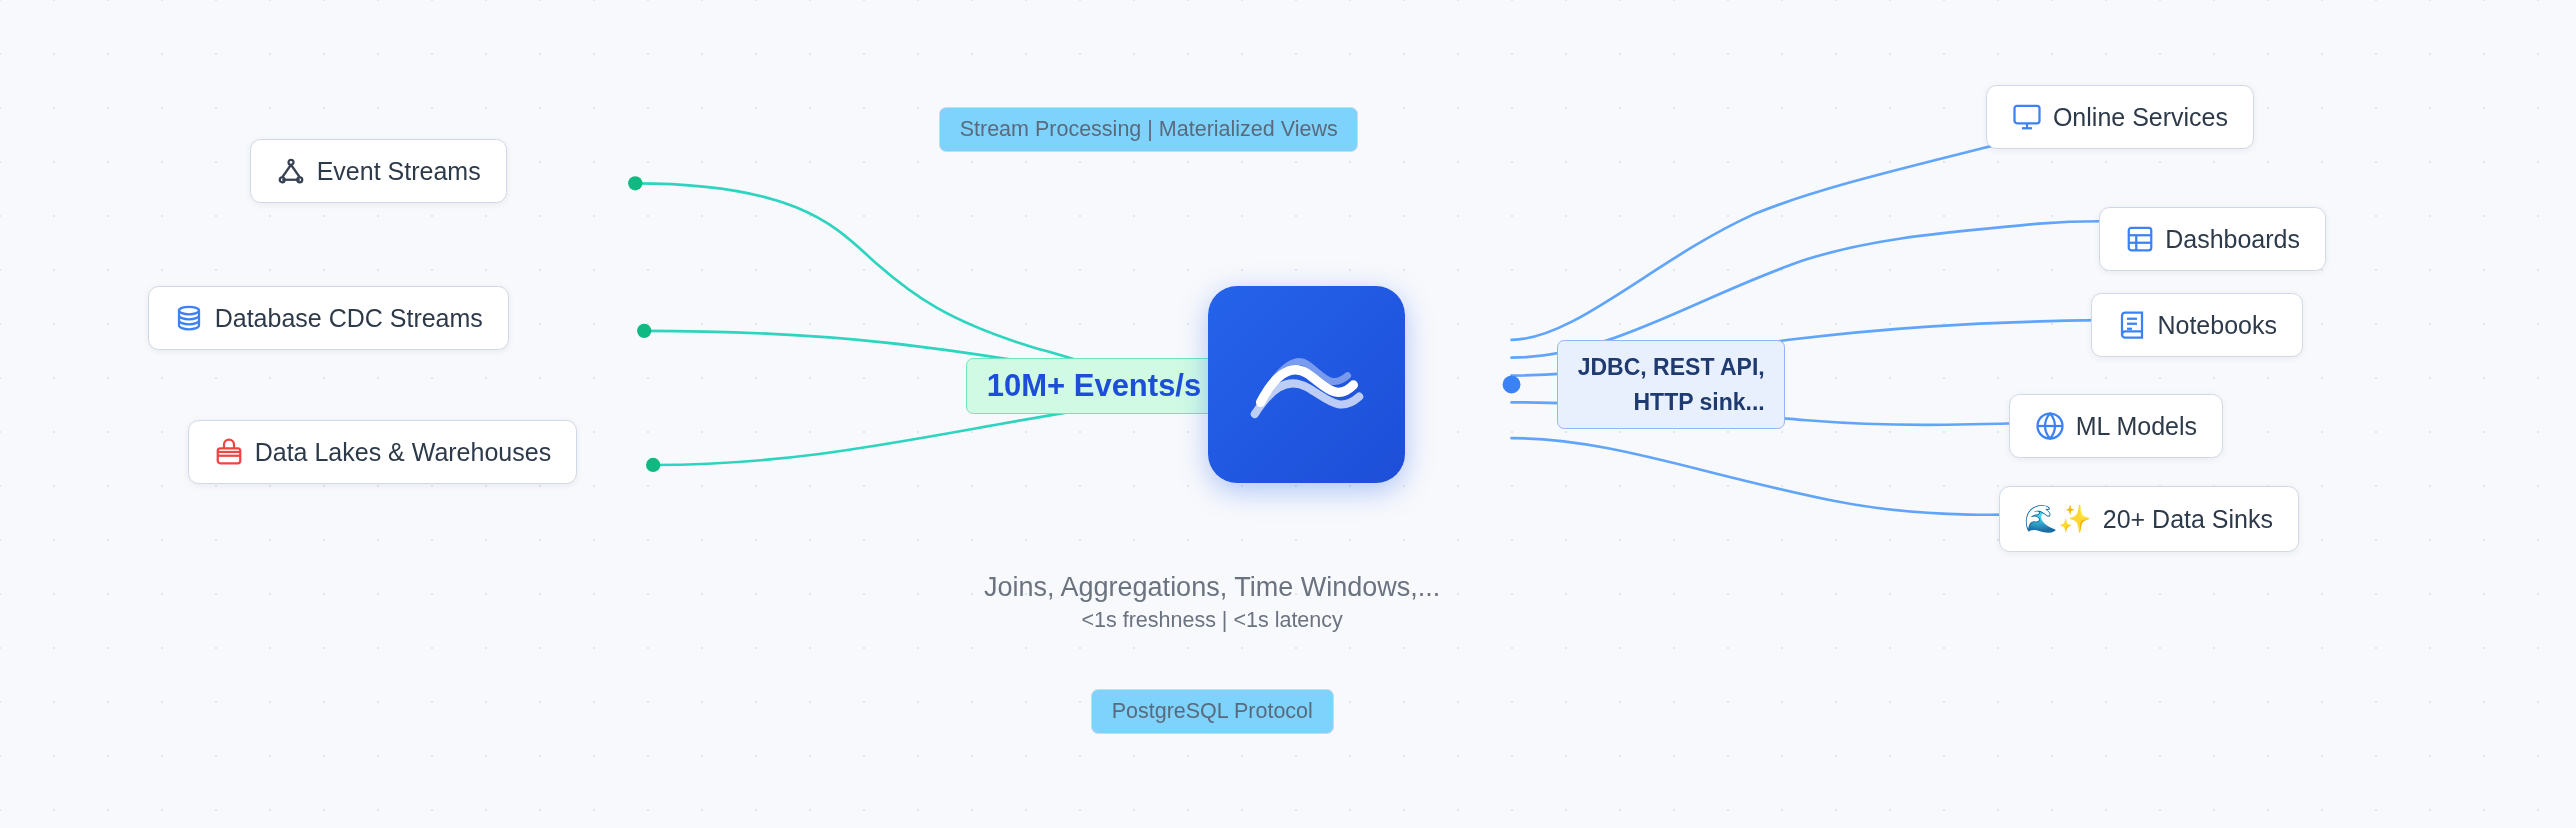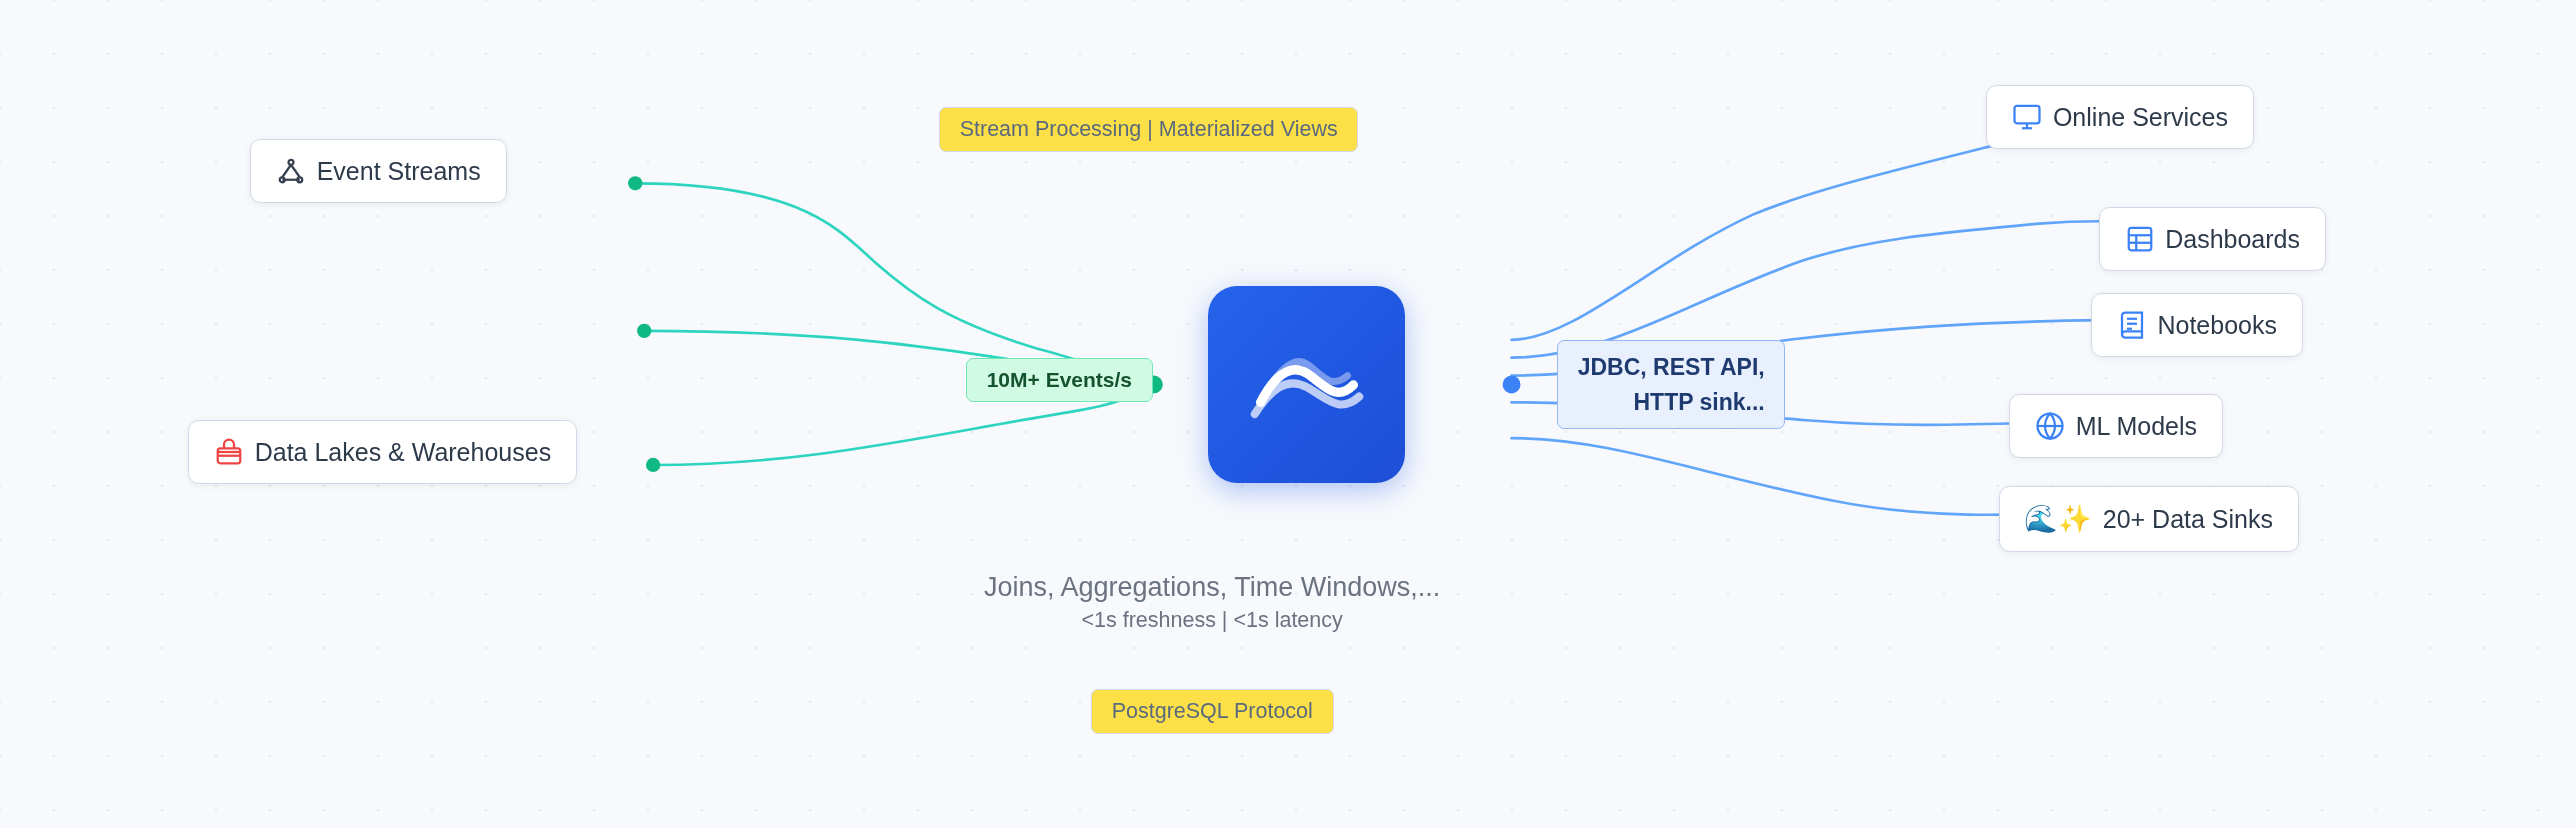--- a/index.html
+++ b/index.html
@@ -69,36 +69,36 @@
     }
 
     .center-node svg {
       width: 116px;
       height: 116px;
     }
 
     
     .label-pill {
       position: absolute;
-      background: #fde047;
+      background: #7dd3fc;
       border: 1.3px solid #d0d8e8;
       border-radius: 7.2px;
       padding: 9px 19.7px;
       font-size: 21.5px;
       color: #5a6a7e;
       z-index: 10;
       white-space: nowrap;
     }
 
     .label-pill.green-pill {
       background: #d1fae5;
       border-color: #6ee7b7;
-      color: #14532d;
+      color: #1d4ed8;
       font-weight: 600;
-      font-size: 21px;
+      font-size: 31px;
     }
 
     .label-pill.right-pill {
       background: #e8f0fe;
       border-color: #93b4f5;
       color: #1e3a6e;
       font-size: 23px;
       font-weight: 600;
       text-align: center;
       line-height: 1.4;
@@ -171,20 +171,31 @@
         <circle cx="5" cy="19" r="2"></circle>
         <circle cx="19" cy="19" r="2"></circle>
         <line x1="12" y1="7" x2="5" y2="17"></line>
         <line x1="12" y1="7" x2="19" y2="17"></line>
         <line x1="5" y1="19" x2="19" y2="19"></line>
       </svg>
     </span>
     <span>Event Streams</span>
   </div>
 
+  <div class="node-box" style="left: 148px; top: 286px;">
+    <span class="icon icon-db">
+      <svg width="30" height="30" viewBox="0 0 24 24" fill="none" stroke="#3b82f6" stroke-width="1.8">
+        <ellipse cx="12" cy="6" rx="8" ry="3"></ellipse>
+        <path d="M4 6v4c0 1.66 3.58 3 8 3s8-1.34 8-3V6"></path>
+        <path d="M4 10v4c0 1.66 3.58 3 8 3s8-1.34 8-3v-4"></path>
+        <path d="M4 14v4c0 1.66 3.58 3 8 3s8-1.34 8-3v-4"></path>
+      </svg>
+    </span>
+    <span>Database CDC Streams</span>
+  </div>
 
   <div class="node-box" style="left: 188px; top: 420px;">
     <span class="icon icon-warehouse">
       <svg width="30" height="30" viewBox="0 0 24 24" fill="none" stroke="#ef4444" stroke-width="1.8">
         <rect x="3" y="9" width="18" height="12" rx="2"></rect>
         <path d="M3 12h18"></path>
         <path d="M3 15h18"></path>
         <path d="M8 9V6a4 4 0 018 0v3"></path>
       </svg>
     </span>

